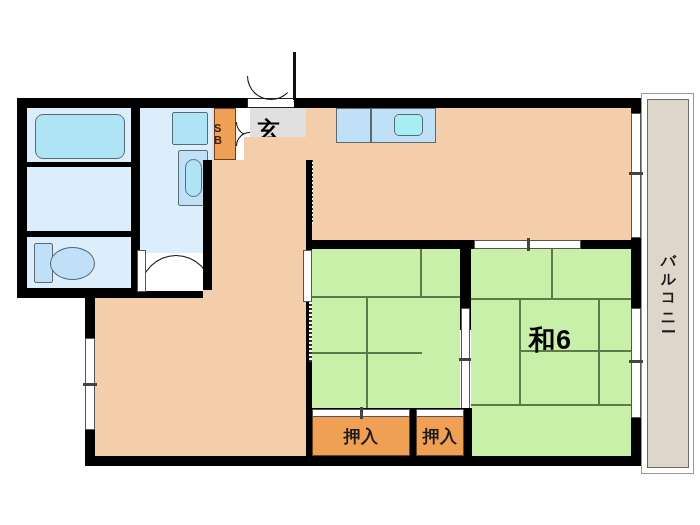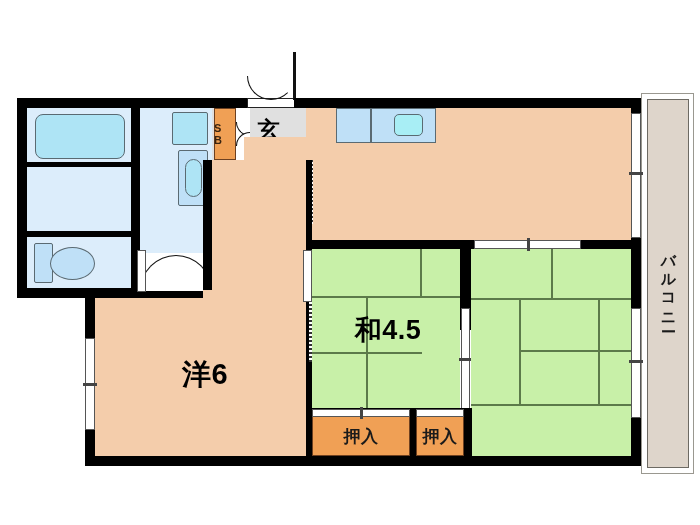--- a/index.html
+++ b/index.html
@@ -138,53 +138,52 @@
   <div class="room abs" style="left:248px;top:298px;width:52px;height:48px;background:#f4cdab;"></div>
   <div class="arc" style="left:248px;top:300px;width:56px;height:56px;background:#fff;
               border-color:transparent;border-top-color:#111;border-left-color:#111;
               clip-path:inset(0 50% 50% 0);"></div>
   <div class="sash-h" style="left:250px;top:296px;width:52px;height:8px;"></div>
 
   <div class="hatch abs" style="left:309px;top:300px;width:4px;height:62px;"></div>
 
   <div class="room abs" style="left:95px;top:298px;width:108px;height:158px;"></div>
   <div class="room abs" style="left:203px;top:290px;width:103px;height:166px;"></div>
-  <div class="label" style="left:150px;top:352px;width:110px;height:46px;font-size:29px;">洋6</div>
 
   <div class="sash abs" style="left:85px;top:338px;width:10px;height:92px;background:#fff;border:1.5px solid #555;"></div>
   <div class="mull" style="left:83px;top:383px;width:14px;height:2.5px;"></div>
 
   <div class="tatami abs" style="left:312px;top:248px;width:148px;height:160px;"></div>
 
   <div class="tline" style="left:312px;top:296px;width:110px;height:2px;"></div>
   <div class="tline" style="left:312px;top:352px;width:110px;height:2px;"></div>
   <div class="tline-v" style="left:420px;top:248px;width:2px;height:48px;"></div>
   <div class="tline-v" style="left:366px;top:296px;width:2px;height:56px;"></div>
   <div class="tline-v" style="left:366px;top:352px;width:2px;height:56px;"></div>
   <div class="tline" style="left:422px;top:296px;width:38px;height:2px;"></div>
 
-  <div class="label" style="left:325px;top:308px;width:126px;height:44px;font-size:27px;">和4.5</div>
 
   <div class="sash abs" style="left:303px;top:250px;width:9px;height:52px;background:#fff;border:1.4px solid #555;"></div>
 
   <div class="wall abs" style="left:460px;top:240px;width:11px;height:90px;"></div>
   <div class="sash abs" style="left:461px;top:308px;width:9px;height:105px;background:#fff;border:1.4px solid #555;"></div>
   <div class="mull" style="left:459px;top:358px;width:13px;height:2.5px;"></div>
 
   <div class="wall abs" style="left:306px;top:240px;width:165px;height:9px;"></div>
 
   <div class="tatami abs" style="left:471px;top:248px;width:160px;height:208px;"></div>
 
   <div class="tline" style="left:471px;top:298px;width:160px;height:2px;"></div>
   <div class="tline" style="left:471px;top:404px;width:160px;height:2px;"></div>
   <div class="tline-v" style="left:551px;top:248px;width:2px;height:50px;"></div>
   <div class="tline-v" style="left:519px;top:298px;width:2px;height:106px;"></div>
   <div class="tline-v" style="left:598px;top:298px;width:2px;height:106px;"></div>
   <div class="tline" style="left:519px;top:350px;width:112px;height:2px;"></div>
 
+  <div class="label" style="left:500px;top:318px;width:100px;height:44px;font-size:27px;">和6</div>
 
   <div class="wall abs" style="left:471px;top:240px;width:160px;height:9px;"></div>
   <div class="sash-h abs" style="left:474px;top:240px;width:107px;height:9px;background:#fff;border:1.4px solid #555;"></div>
   <div class="mull" style="left:527px;top:238px;width:2.5px;height:13px;"></div>
 
   <div class="sash abs" style="left:631px;top:308px;width:10px;height:110px;background:#fff;border:1.5px solid #555;"></div>
   <div class="mull" style="left:629px;top:360px;width:14px;height:2.5px;"></div>
 
   <div class="wall abs" style="left:306px;top:408px;width:165px;height:8px;"></div>
   <div class="closet abs" style="left:312px;top:416px;width:98px;height:40px;border:1.4px solid #6d4020;"></div>

